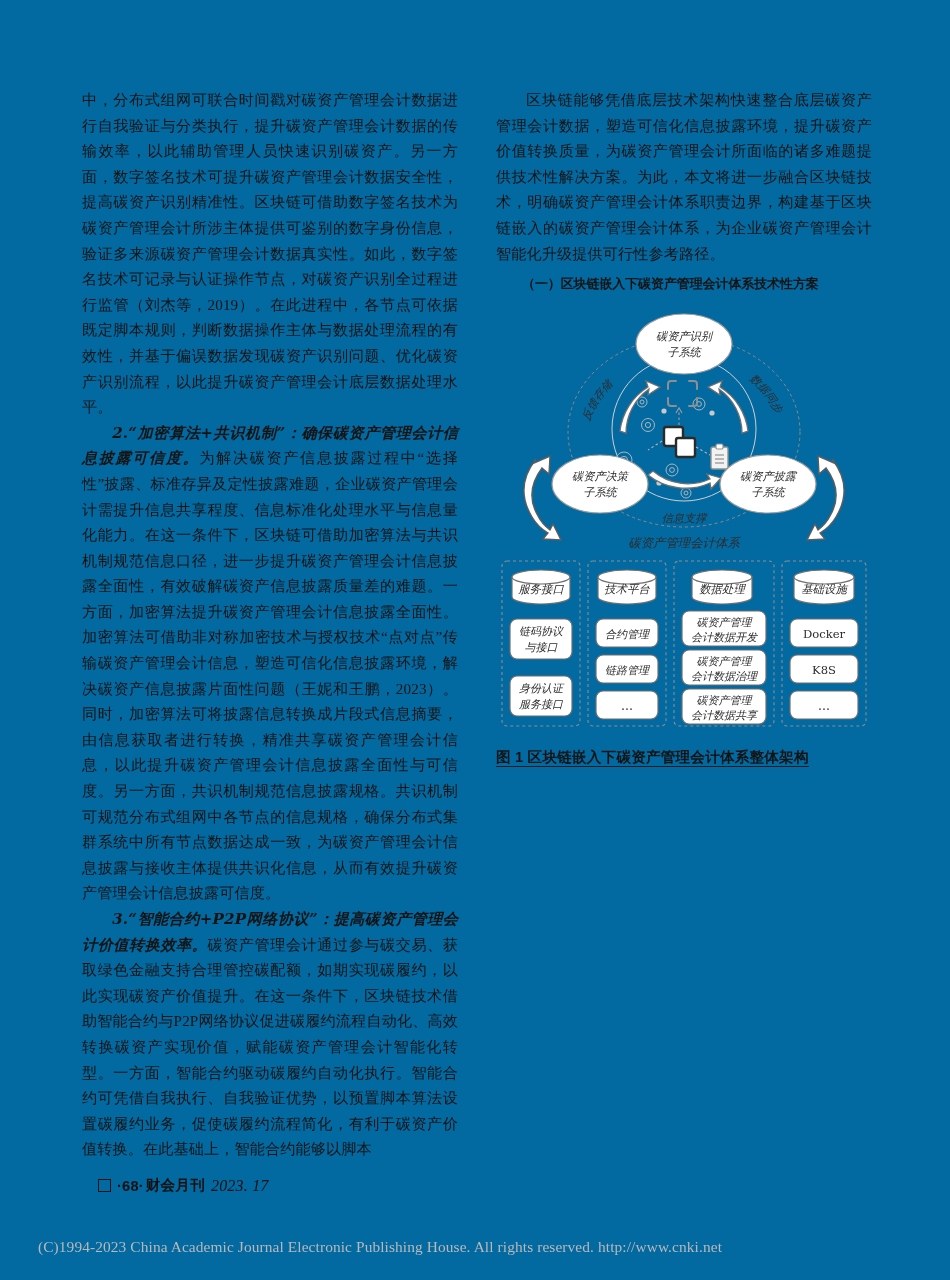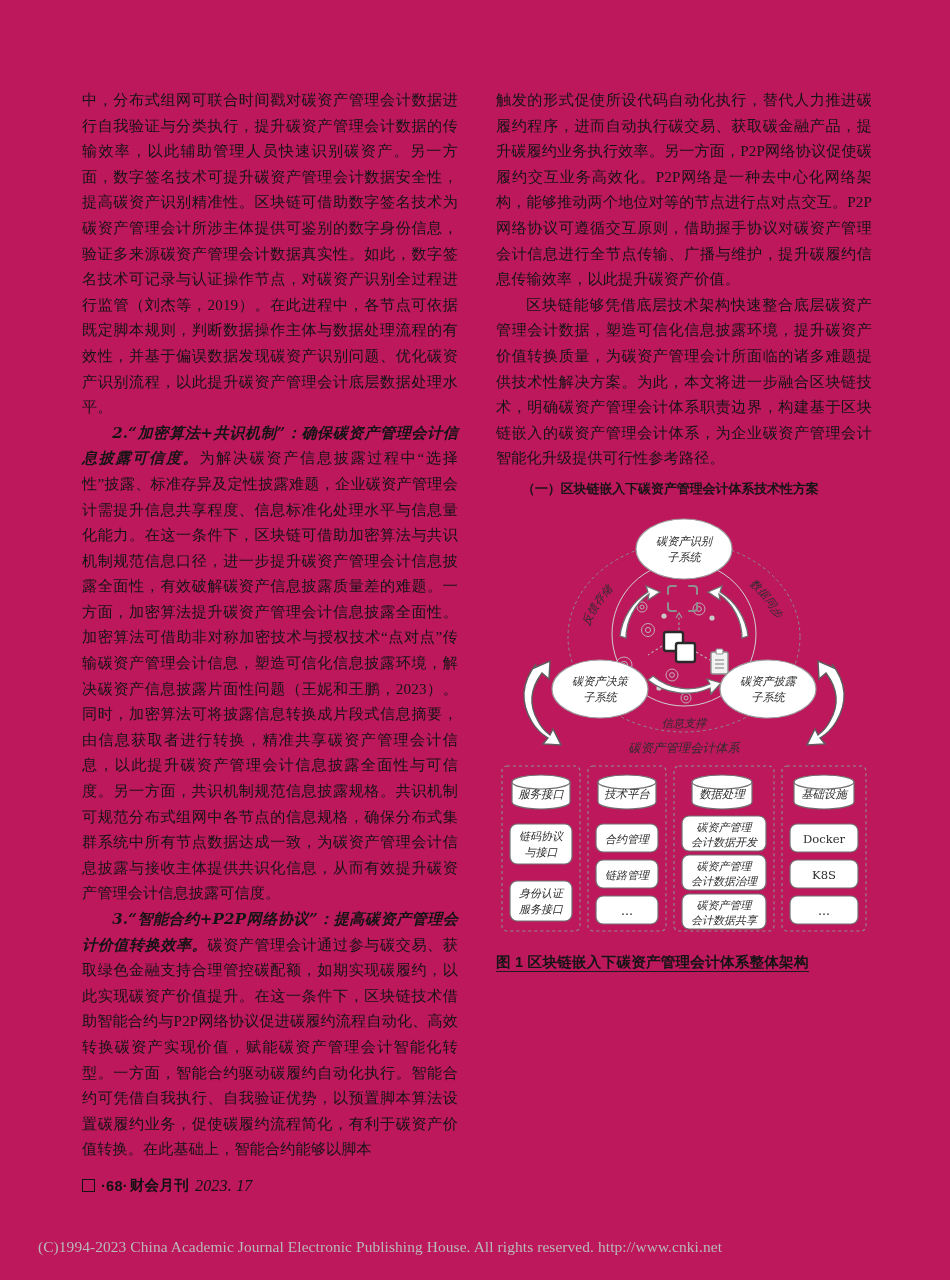--- a/index.html
+++ b/index.html
@@ -4,21 +4,21 @@
 <style>
   html, body {
     margin: 0;
     padding: 0;
     background: #ffffff;
   }
   .page {
     position: relative;
     width: 950px;
     height: 1280px;
-    background: #be185d;
+    background: #0369a1;
     font-family: "Liberation Serif", "DejaVu Serif", serif;
     color: #141414;
     overflow: hidden;
   }
 
   
   .columns {
     position: absolute;
     top: 88px;
     left: 82px;
@@ -98,21 +98,21 @@
     letter-spacing: 0.2px;
   }
   .fig-caption span.cap-inner {
     border-bottom: 1.4px solid #1a1a1a;
     padding-bottom: 1px;
   }
 
   
   .page-footer {
     position: absolute;
-    left: 82px;
+    left: 98px;
     top: 1176px;
     font-size: 14.6px;
     letter-spacing: 0.2px;
     font-family: "Liberation Sans", sans-serif;
     font-weight: bold;
     color: #111;
     display: flex;
     align-items: center;
     gap: 2px;
   }
@@ -163,21 +163,20 @@
       <p class="body cont">中，分布式组网可联合时间戳对碳资产管理会计数据进行自我验证与分类执行，提升碳资产管理会计数据的传输效率，以此辅助管理人员快速识别碳资产。另一方面，数字签名技术可提升碳资产管理会计数据安全性，提高碳资产识别精准性。区块链可借助数字签名技术为碳资产管理会计所涉主体提供可鉴别的数字身份信息，验证多来源碳资产管理会计数据真实性。如此，数字签名技术可记录与认证操作节点，对碳资产识别全过程进行监管（刘杰等，2019）。在此进程中，各节点可依据既定脚本规则，判断数据操作主体与数据处理流程的有效性，并基于偏误数据发现碳资产识别问题、优化碳资产识别流程，以此提升碳资产管理会计底层数据处理水平。</p>
 
       <p class="body lead-num"><span class="kai bold-run">2.“加密算法+共识机制”：确保碳资产管理会计信息披露可信度。</span><span>为解决碳资产信息披露过程中“选择性”披露、标准存异及定性披露难题，企业碳资产管理会计需提升信息共享程度、信息标准化处理水平与信息量化能力。在这一条件下，区块链可借助加密算法与共识机制规范信息口径，进一步提升碳资产管理会计信息披露全面性，有效破解碳资产信息披露质量差的难题。一方面，加密算法提升碳资产管理会计信息披露全面性。加密算法可借助非对称加密技术与授权技术“点对点”传输碳资产管理会计信息，塑造可信化信息披露环境，解决碳资产信息披露片面性问题（王妮和王鹏，2023）。同时，加密算法可将披露信息转换成片段式信息摘要，由信息获取者进行转换，精准共享碳资产管理会计信息，以此提升碳资产管理会计信息披露全面性与可信度。另一方面，共识机制规范信息披露规格。共识机制可规范分布式组网中各节点的信息规格，确保分布式集群系统中所有节点数据达成一致，为碳资产管理会计信息披露与接收主体提供共识化信息，从而有效提升碳资产管理会计信息披露可信度。</span></p>
 
       <p class="body lead-num"><span class="kai bold-run">3.“智能合约+P2P网络协议”：提高碳资产管理会计价值转换效率。</span><span>碳资产管理会计通过参与碳交易、获取绿色金融支持合理管控碳配额，如期实现碳履约，以此实现碳资产价值提升。在这一条件下，区块链技术借助智能合约与P2P网络协议促进碳履约流程自动化、高效转换碳资产实现价值，赋能碳资产管理会计智能化转型。一方面，智能合约驱动碳履约自动化执行。智能合约可凭借自我执行、自我验证优势，以预置脚本算法设置碳履约业务，促使碳履约流程简化，有利于碳资产价值转换。在此基础上，智能合约能够以脚本</span></p>
 
     </div>
 
     <div class="col">
 
-      <p class="body cont">触发的形式促使所设代码自动化执行，替代人力推进碳履约程序，进而自动执行碳交易、获取碳金融产品，提升碳履约业务执行效率。另一方面，P2P网络协议促使碳履约交互业务高效化。P2P网络是一种去中心化网络架构，能够推动两个地位对等的节点进行点对点交互。P2P网络协议可遵循交互原则，借助握手协议对碳资产管理会计信息进行全节点传输、广播与维护，提升碳履约信息传输效率，以此提升碳资产价值。</p>
 
 
       <p class="body">区块链能够凭借底层技术架构快速整合底层碳资产管理会计数据，塑造可信化信息披露环境，提升碳资产价值转换质量，为碳资产管理会计所面临的诸多难题提供技术性解决方案。为此，本文将进一步融合区块链技术，明确碳资产管理会计体系职责边界，构建基于区块链嵌入的碳资产管理会计体系，为企业碳资产管理会计智能化升级提供可行性参考路径。</p>
 
       <h3 class="subsec">（一）区块链嵌入下碳资产管理会计体系技术性方案</h3>
 
 
       <div class="figure">
 
         <svg class="fig-diagram" viewBox="0 0 376 248">

